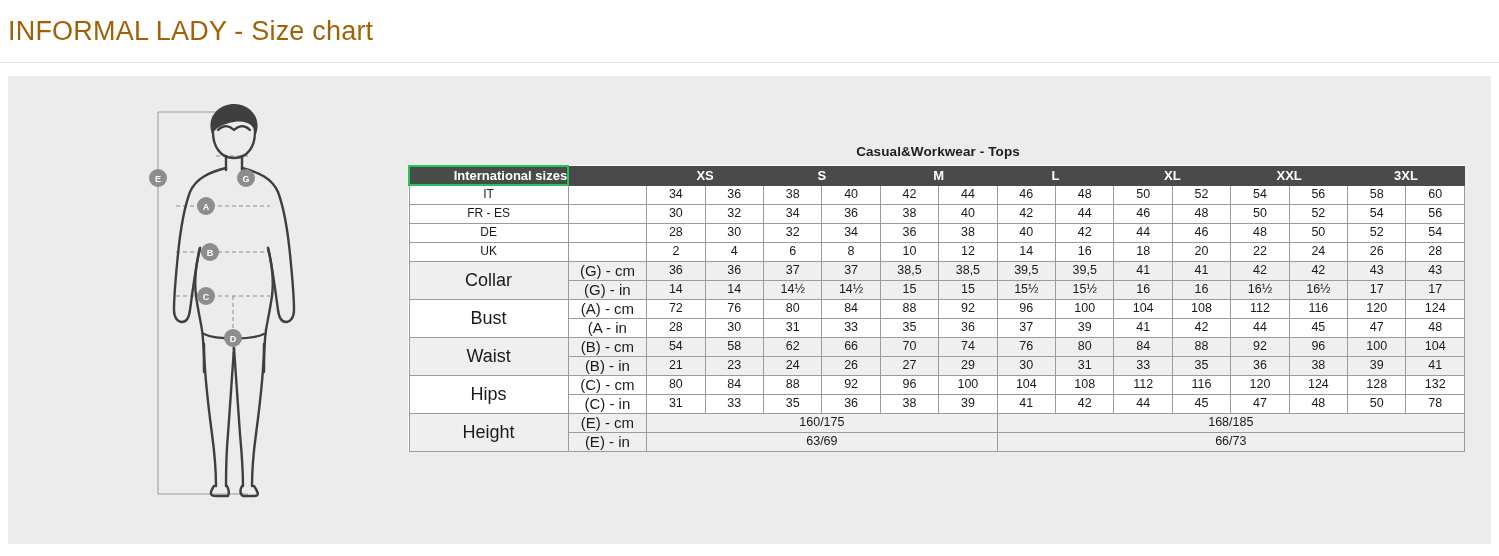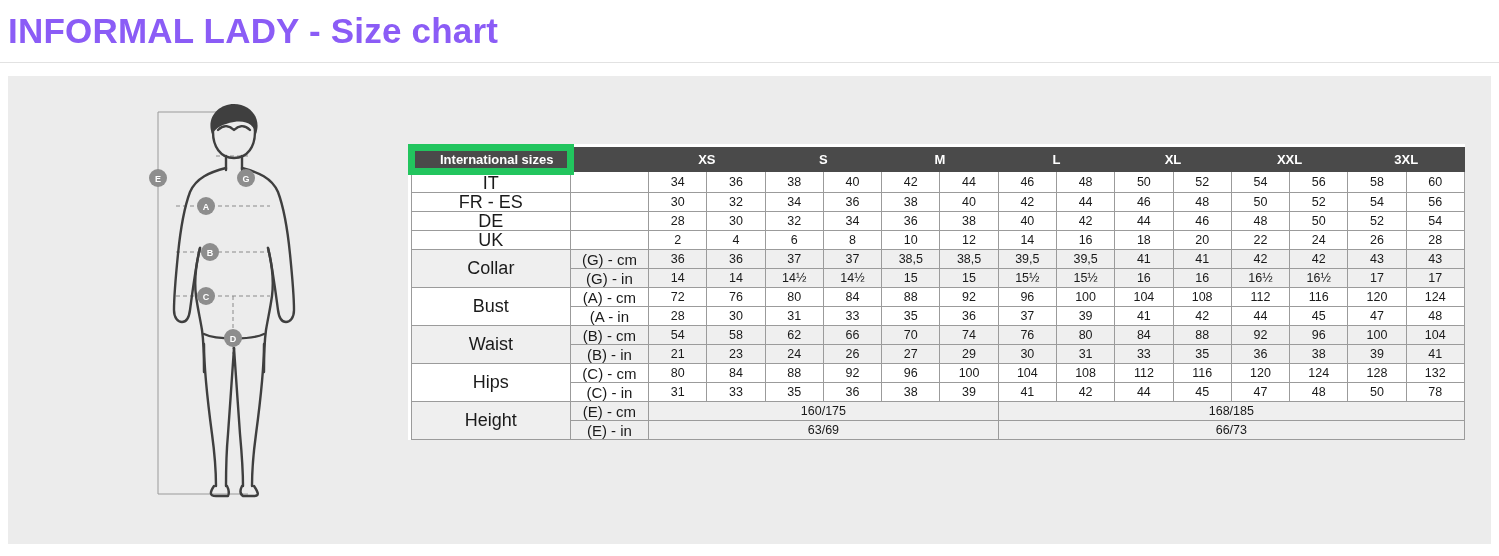--- a/index.html
+++ b/index.html
@@ -17,23 +17,23 @@
   }
   
   #header {
     height: 62px;
     padding: 0 0 0 8px;
     display: flex;
     align-items: center;
     background: #ffffff;
   }
   #page-title {
-    font-size: 35px;
-    font-weight: 700;
-    color: #8b5cf6;
+    font-size: 27px;
+    font-weight: 400;
+    color: #a16207;
     letter-spacing: 0.2px;
   }
   #header-rule {
     height: 1px;
     background: #e2e2e2;
     width: 100%;
   }
   
   #panel {
     margin: 13px 8px 0 8px;
@@ -85,29 +85,29 @@
     color: #ffffff;
     font-weight: bold;
     height: 18px;
     font-size: 13px;
     border: 1px solid #4a4a4a;
   }
   thead th.hdr-left {
     background: #4a4a4a;
     color: #ffffff;
     font-weight: bold;
-    text-align: left;
+    text-align: right;
     padding-left: 25px;
     font-size: 13px;
-    border: 7px solid #22c55e;
+    border: 2px solid #22c55e;
   }
   td.rowlabel {
     text-align: left;
     padding-left: 7px;
-    font-size: 18px;
+    font-size: 12px;
   }
   td.rowlabel-big {
     text-align: left;
     padding-left: 7px;
     font-size: 18px;
     color: #1a1a1a;
   }
   td.sublabel {
     text-align: left;
     padding-left: 6px;
@@ -186,20 +186,21 @@
             <text x="72" y="151.5" fill="#ffffff">B</text>
           <circle cx="68" cy="192" r="9" fill="#8d8d8d"></circle>
             <text x="68" y="195.5" fill="#ffffff">C</text>
           <circle cx="95" cy="234" r="9" fill="#8d8d8d"></circle>
             <text x="95" y="237.5" fill="#ffffff">D</text>
         </g>
       </svg>
     </div>
 
     <div id="table-block">
+      <div id="table-caption">Casual&amp;Workwear - Tops</div>
       <table class="size-chart">
         <colgroup>
           <col style="width:158px">
             <col style="width:78px">
           <col style="width:58px">
             <col style="width:58px">
           <col style="width:58px">
             <col style="width:58px">
           <col style="width:58px">
             <col style="width:58px">

